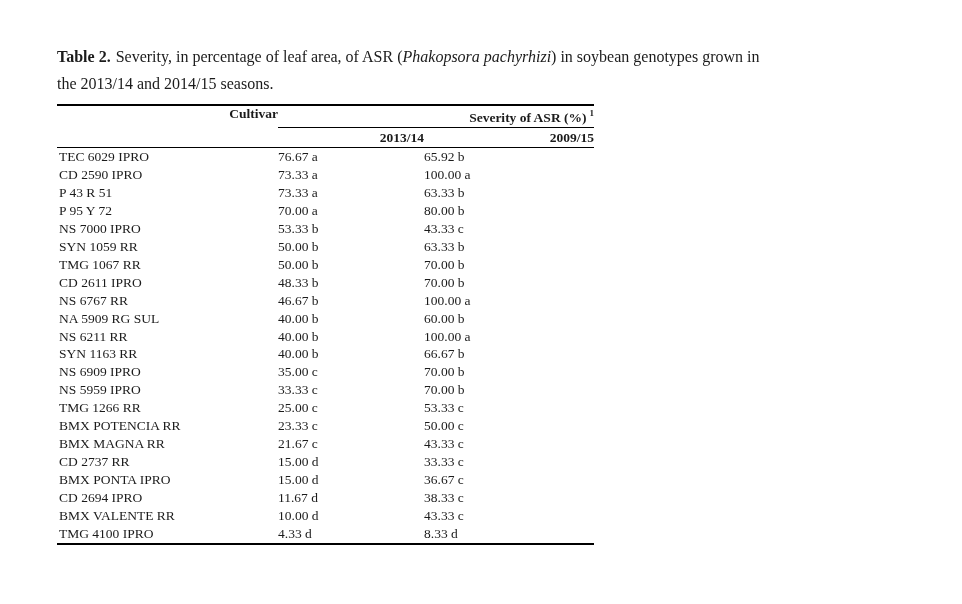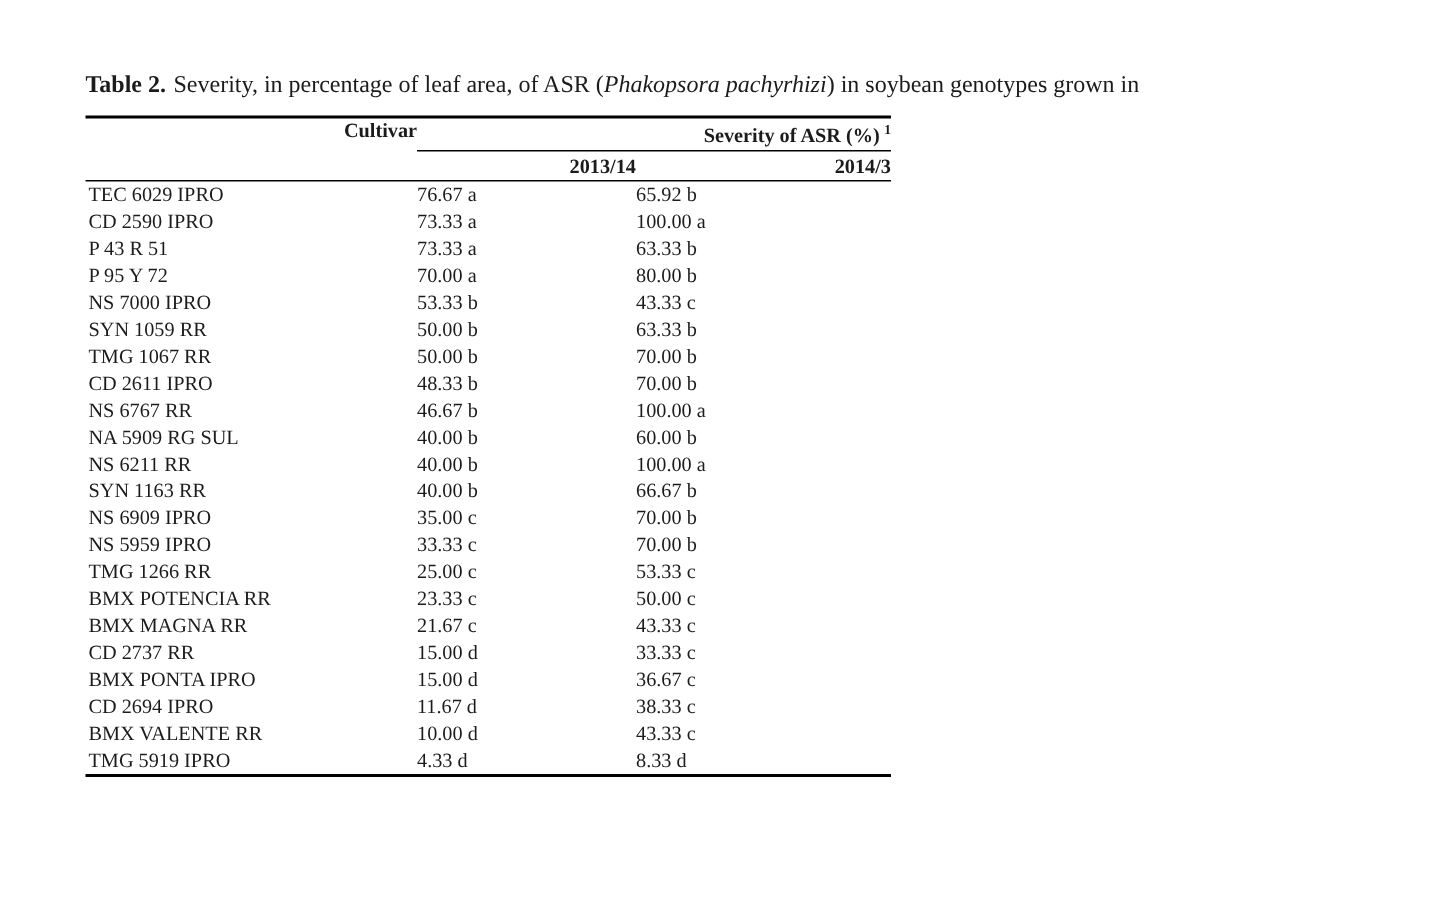--- a/index.html
+++ b/index.html
@@ -80,36 +80,37 @@
     font-size: 9.5px;
     margin-right: 3px;
   }
 </style>
 </head>
 <body>
 
 <div class="page">
 
   <p class="caption"><span class="bold">Table 2.</span><span>Severity, in percentage of leaf area, of ASR (</span><span class="italic">Phakopsora pachyrhizi</span><span>) in soybean genotypes grown in</span><br>
+    <span>the 2013/14 and 2014/15 seasons.</span>
   </p>
 
   <table class="severity">
     <colgroup>
       <col style="width:221px">
       <col style="width:146px">
       <col style="width:170px">
     </colgroup>
     <thead>
       <tr>
         <th rowspan="2" class="cultivar-h">Cultivar</th>
         <th colspan="2" class="group-h"><span>Severity of ASR (%)</span><sup>1</sup></th>
       </tr>
       <tr class="seasons-row">
         <th>2013/14</th>
-        <th>2014/3</th>
+        <th>2009/15</th>
       </tr>
     </thead>
     <tbody>
         <tr>
           <td class="cultivar-cell">TEC 6029 IPRO</td>
           <td>76.67 a</td>
           <td>65.92 b</td>
         </tr>
         <tr>
           <td class="cultivar-cell">CD 2590 IPRO</td>
@@ -205,21 +206,21 @@
           <td class="cultivar-cell">CD 2694 IPRO</td>
           <td>11.67 d</td>
           <td>38.33 c</td>
         </tr>
         <tr>
           <td class="cultivar-cell">BMX VALENTE RR</td>
           <td>10.00 d</td>
           <td>43.33 c</td>
         </tr>
         <tr>
-          <td class="cultivar-cell">TMG 5919 IPRO</td>
+          <td class="cultivar-cell">TMG 4100 IPRO</td>
           <td>4.33 d</td>
           <td>8.33 d</td>
         </tr>
       </tbody>
   </table>
 
 
 </div>
 
 </body></html>

